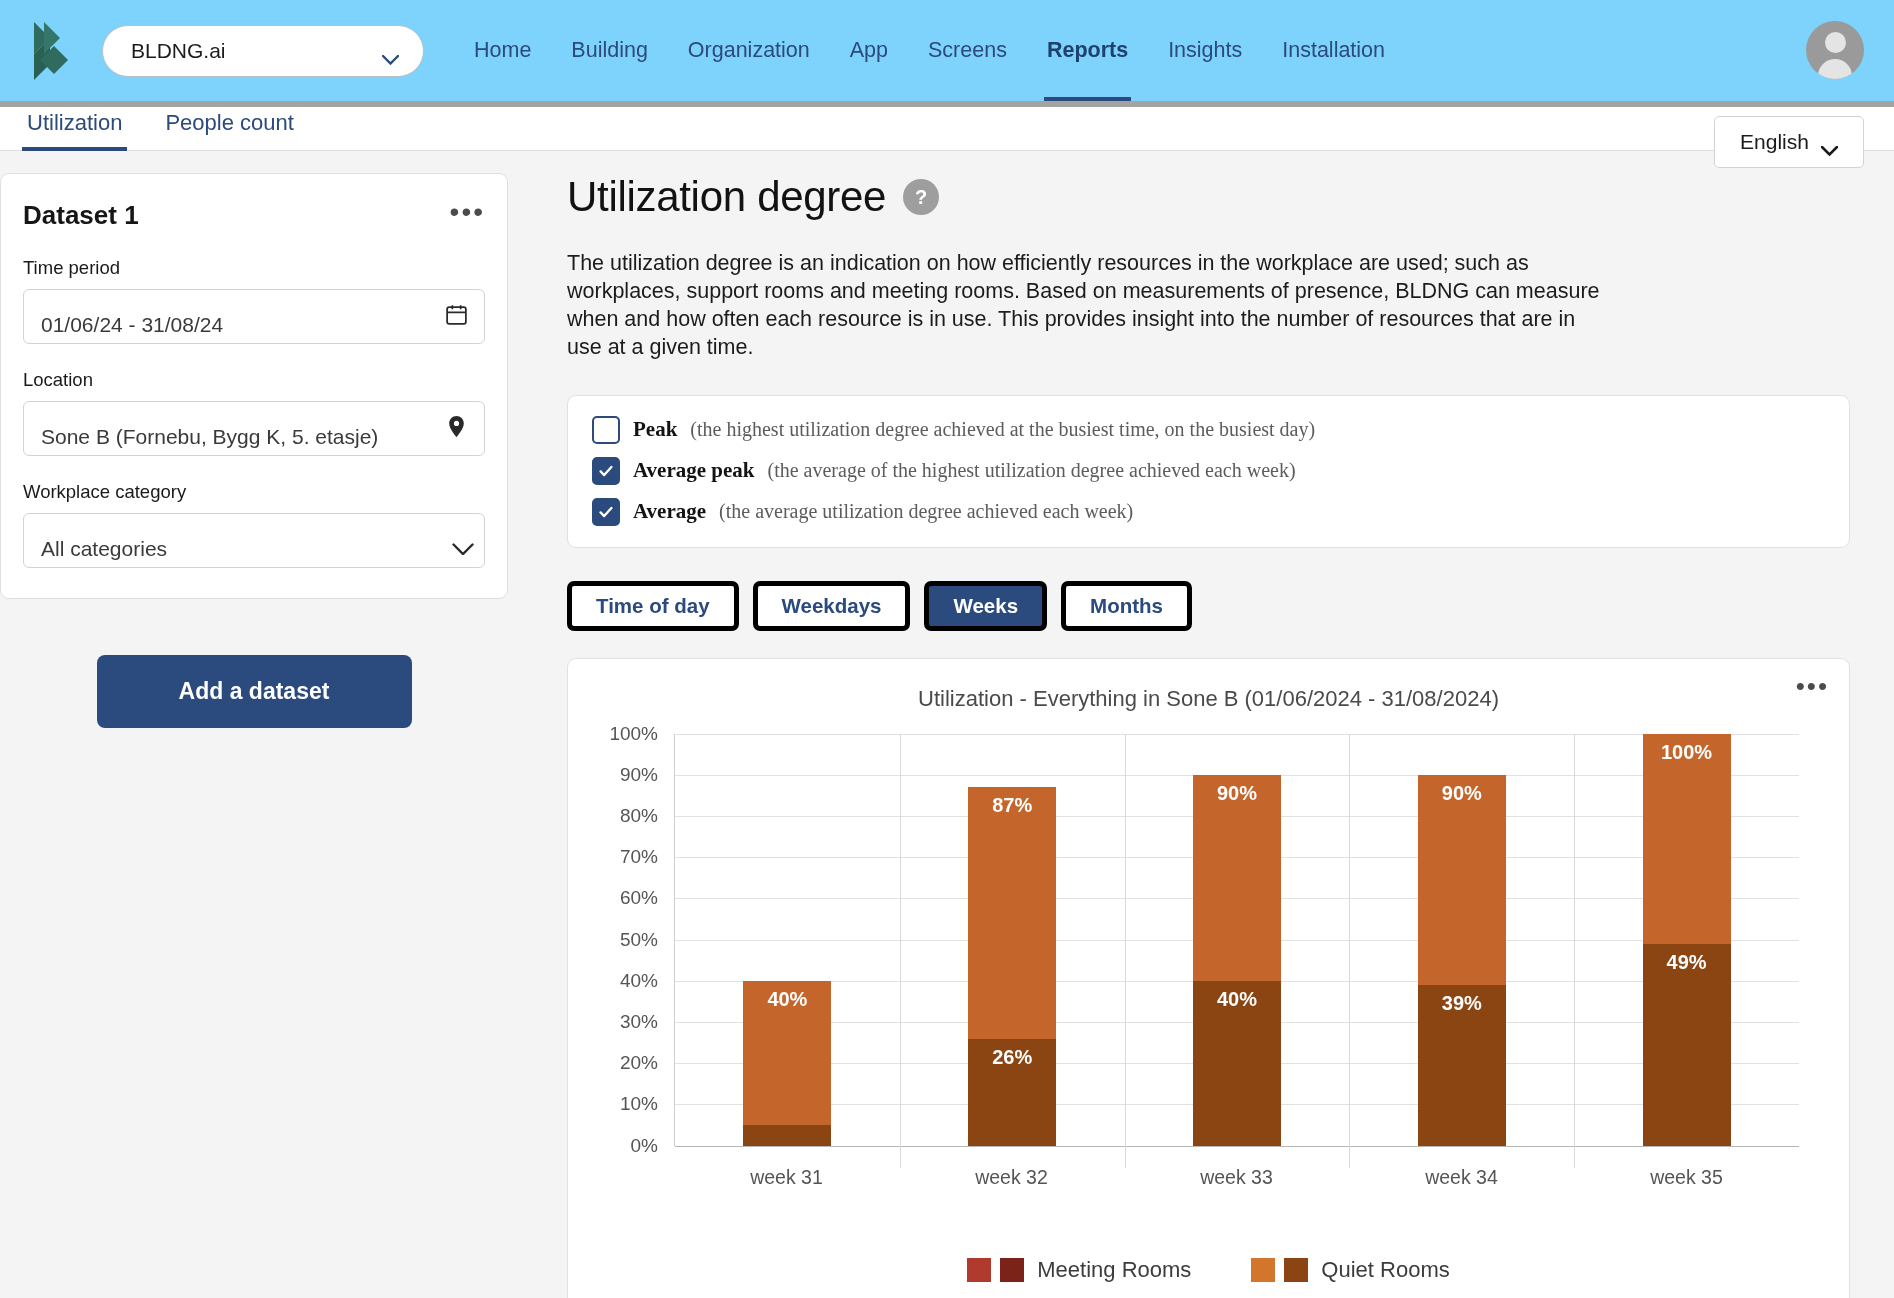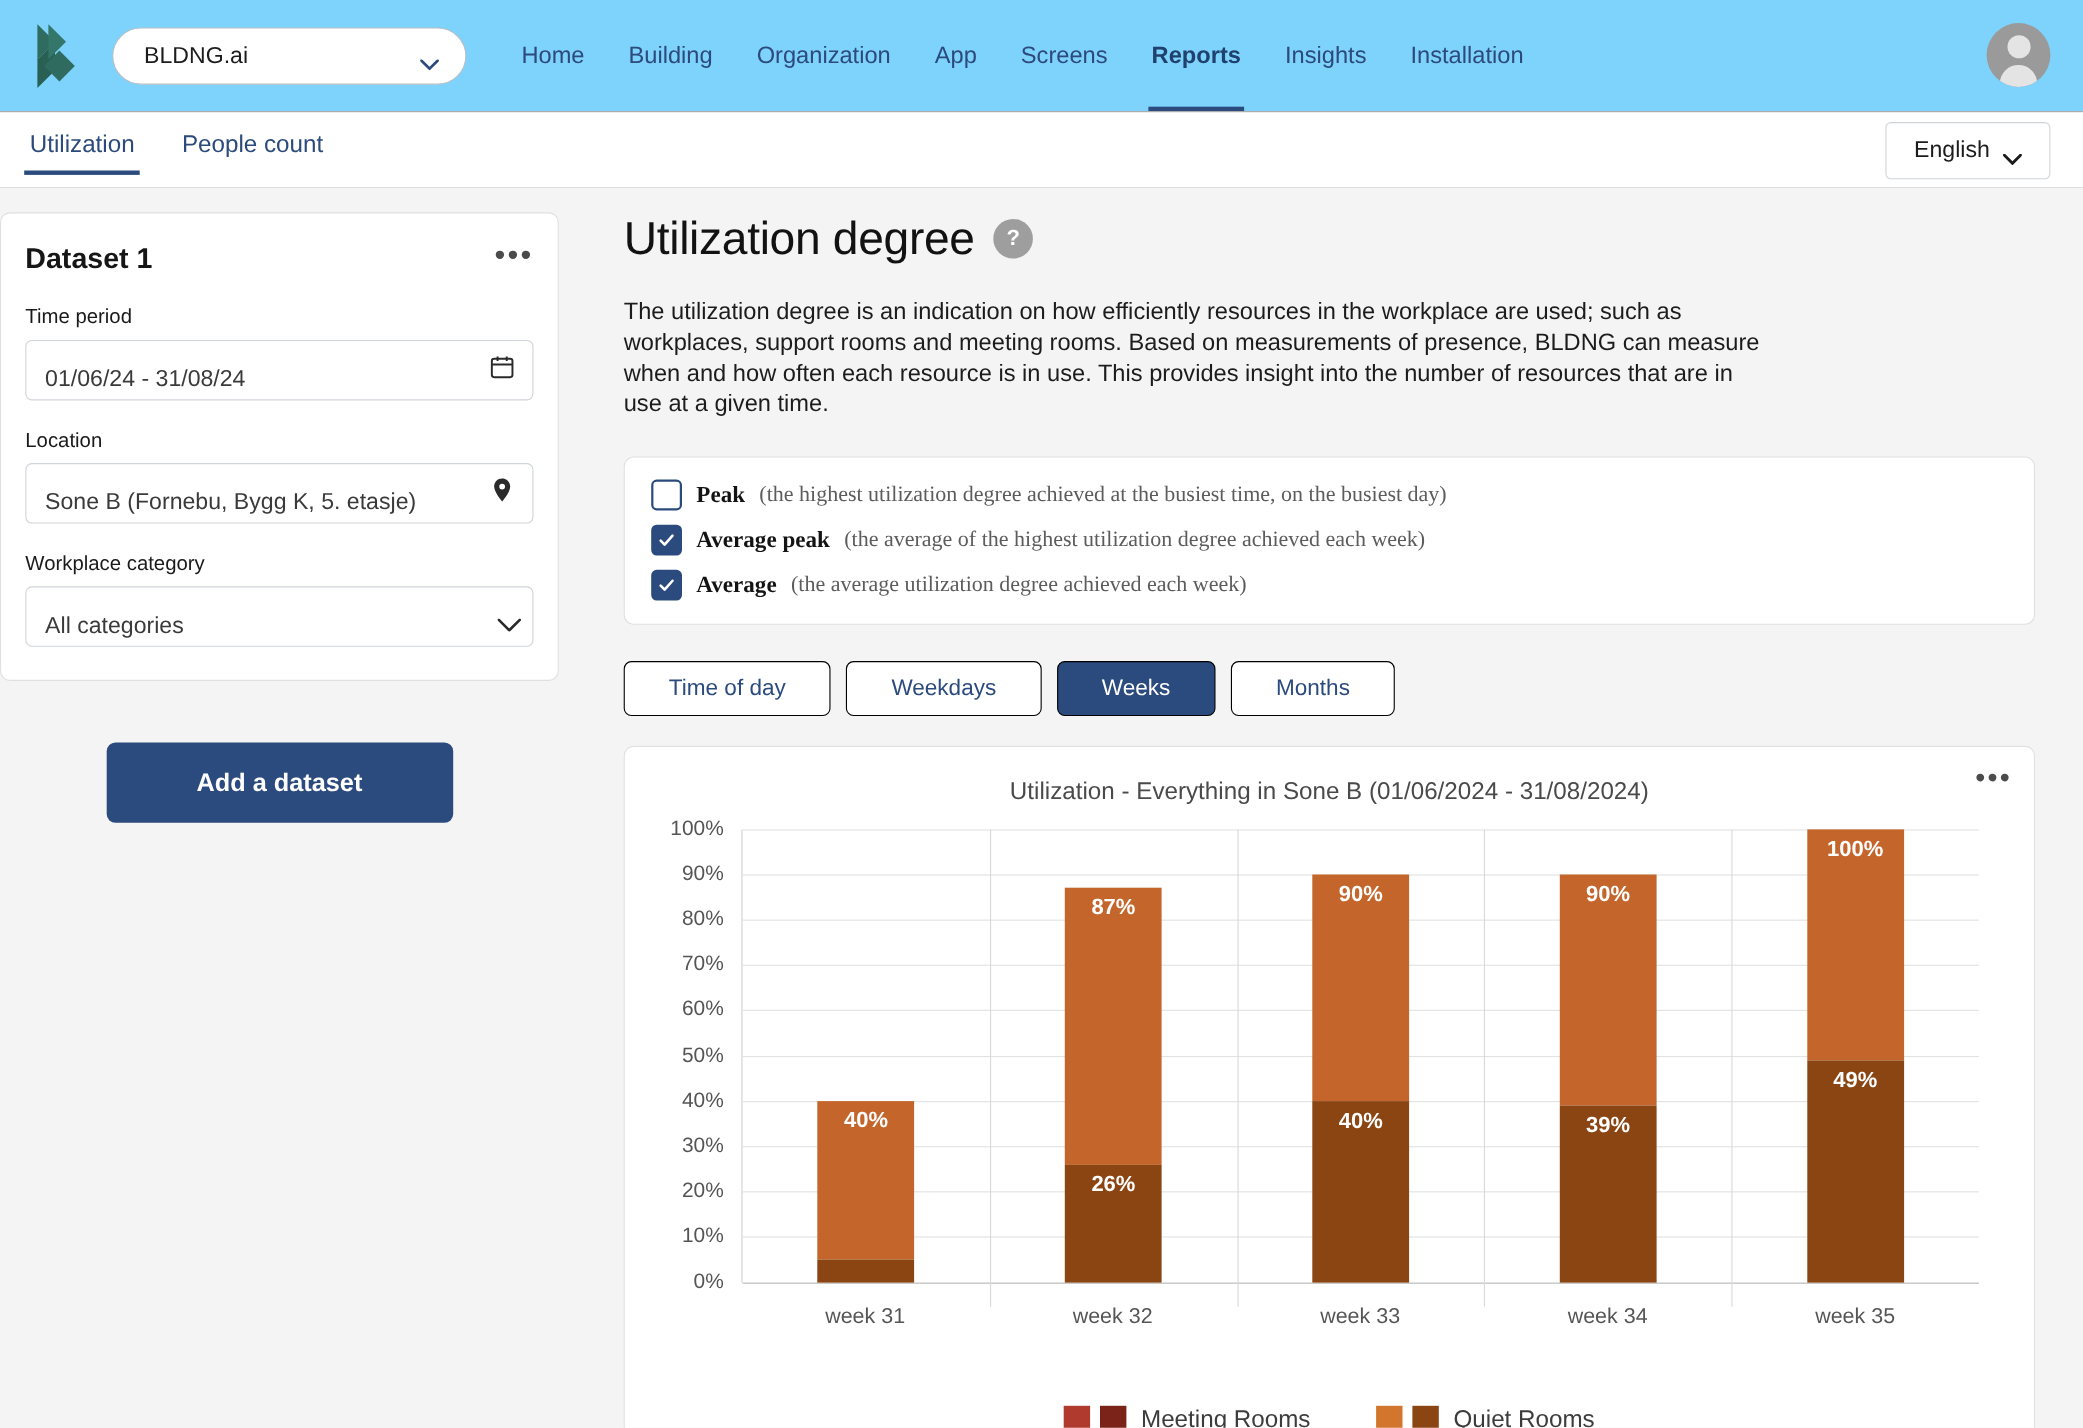--- a/index.html
+++ b/index.html
@@ -44,24 +44,24 @@
     position: absolute; right: 30px; top: 21px;
     width: 58px; height: 58px; border-radius: 50%;
     background: #9a9a9a; display: flex; align-items: flex-end; justify-content: center;
     overflow: hidden;
   }
   .avatar .head { width: 21px; height: 21px; border-radius: 50%; background: #e4e4e4; position: absolute; top: 11px; }
   .avatar .body { width: 34px; height: 22px; border-radius: 17px 17px 0 0; background: #e4e4e4; position: absolute; bottom: -2px; }
 
   
   .subnav {
-    height: 70px; background: #fff;
-    border-top: 1px solid #a3a3a3;
+    height: 50px; background: #fff;
+    border-top: 6px solid #a3a3a3;
     border-bottom: 1px solid #dedede;
-    display: flex; align-items: flex-end; padding: 12px 22px;
+    display: flex; align-items: flex-end; padding: 0 22px;
     position: relative;
   }
   .subtab {
     font-size: 22px; color: #2c4a7c; padding: 0 5px 14px 5px;
     margin-right: 33px; cursor: pointer; position: relative;
   }
   .subtab.active::after {
     content: ""; position: absolute; bottom: -1px; left: 0; right: 0;
     height: 4px; background: #2b4a7d;
   }
@@ -123,24 +123,24 @@
     display: flex; align-items: center; justify-content: center;
   }
   .cbox.checked { background: #2b4a7d; }
   .cbox svg { display: none; }
   .cbox.checked svg { display: block; }
   .c-label { font-size: 21px; font-weight: 700; color: #131313; }
   .c-hint { font-size: 20px; color: #5c5c5c; }
 
   .tabrow { display: flex; gap: 14px; margin-top: 33px; }
   .pill {
-    height: 50px; border-radius: 7px; border: 1px solid #000000; background: #fff;
-    color: #2b4a7d; font-size: 20.5px; font-weight: 400;
+    height: 50px; border-radius: 7px; border: 5px solid #000000; background: #fff;
+    color: #2b4a7d; font-size: 20.5px; font-weight: 700;
     display: flex; align-items: center; justify-content: center;
-    padding: 0 40px; cursor: pointer; white-space: nowrap;
+    padding: 0 24px; cursor: pointer; white-space: nowrap;
   }
   .pill.active { background: #2b4a7d; color: #fff; }
 
   
   .chart-card {
     margin-top: 27px; background: #fff; border: 1px solid #e1e1e1; border-radius: 9px;
     height: 678px; position: relative; overflow: hidden;
   }
   .chart-dots { position: absolute; right: 20px; top: 12px; font-size: 26px; letter-spacing: 2px; color: #4b4b4b; cursor: pointer; }
   .chart-title { text-align: center; font-size: 22px; color: #4a4a4a; padding-top: 27px; }

